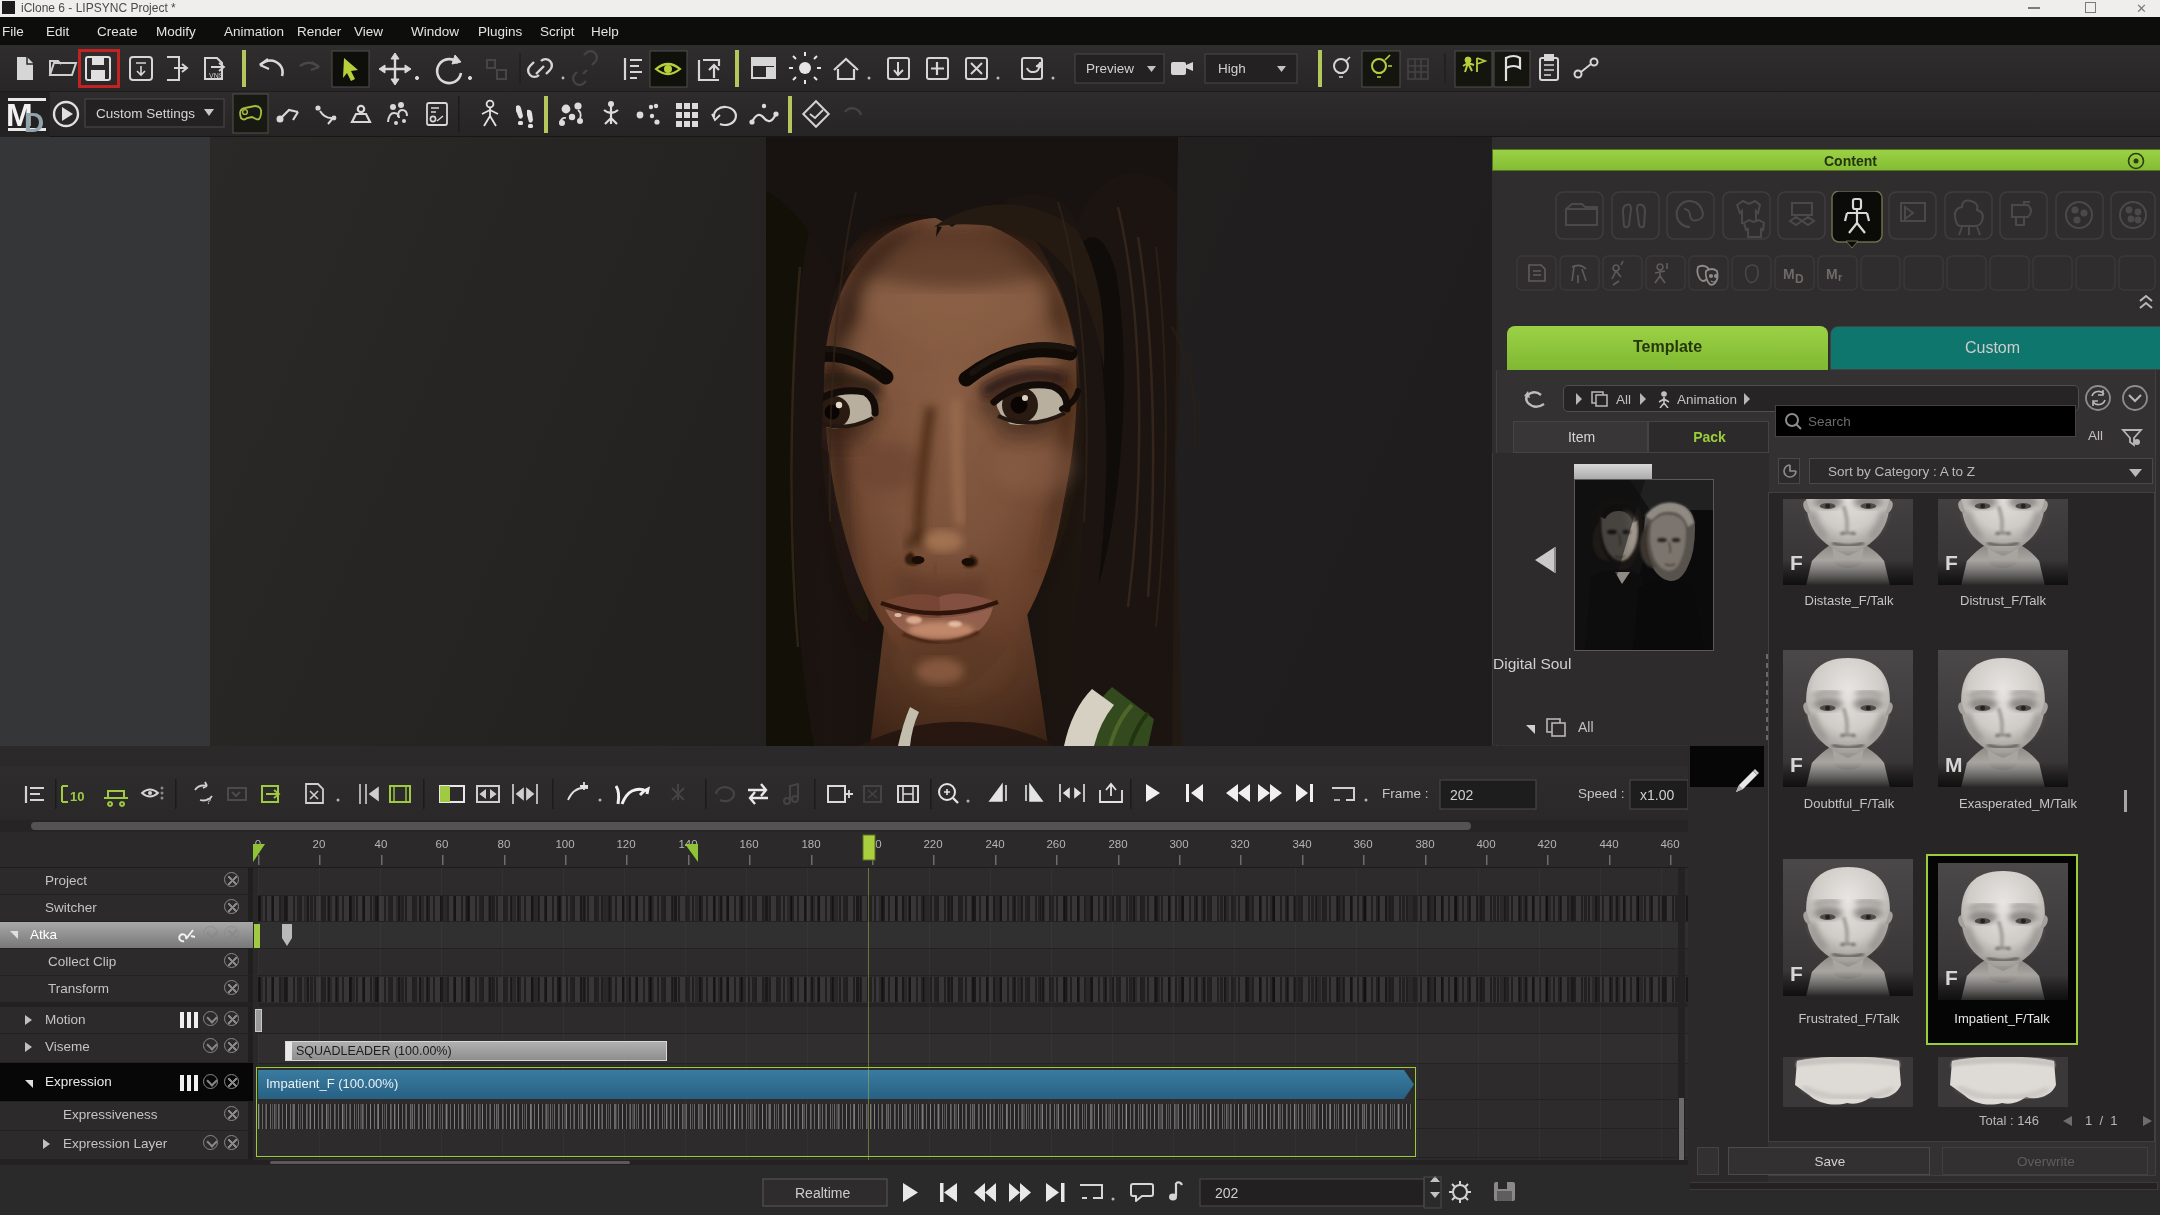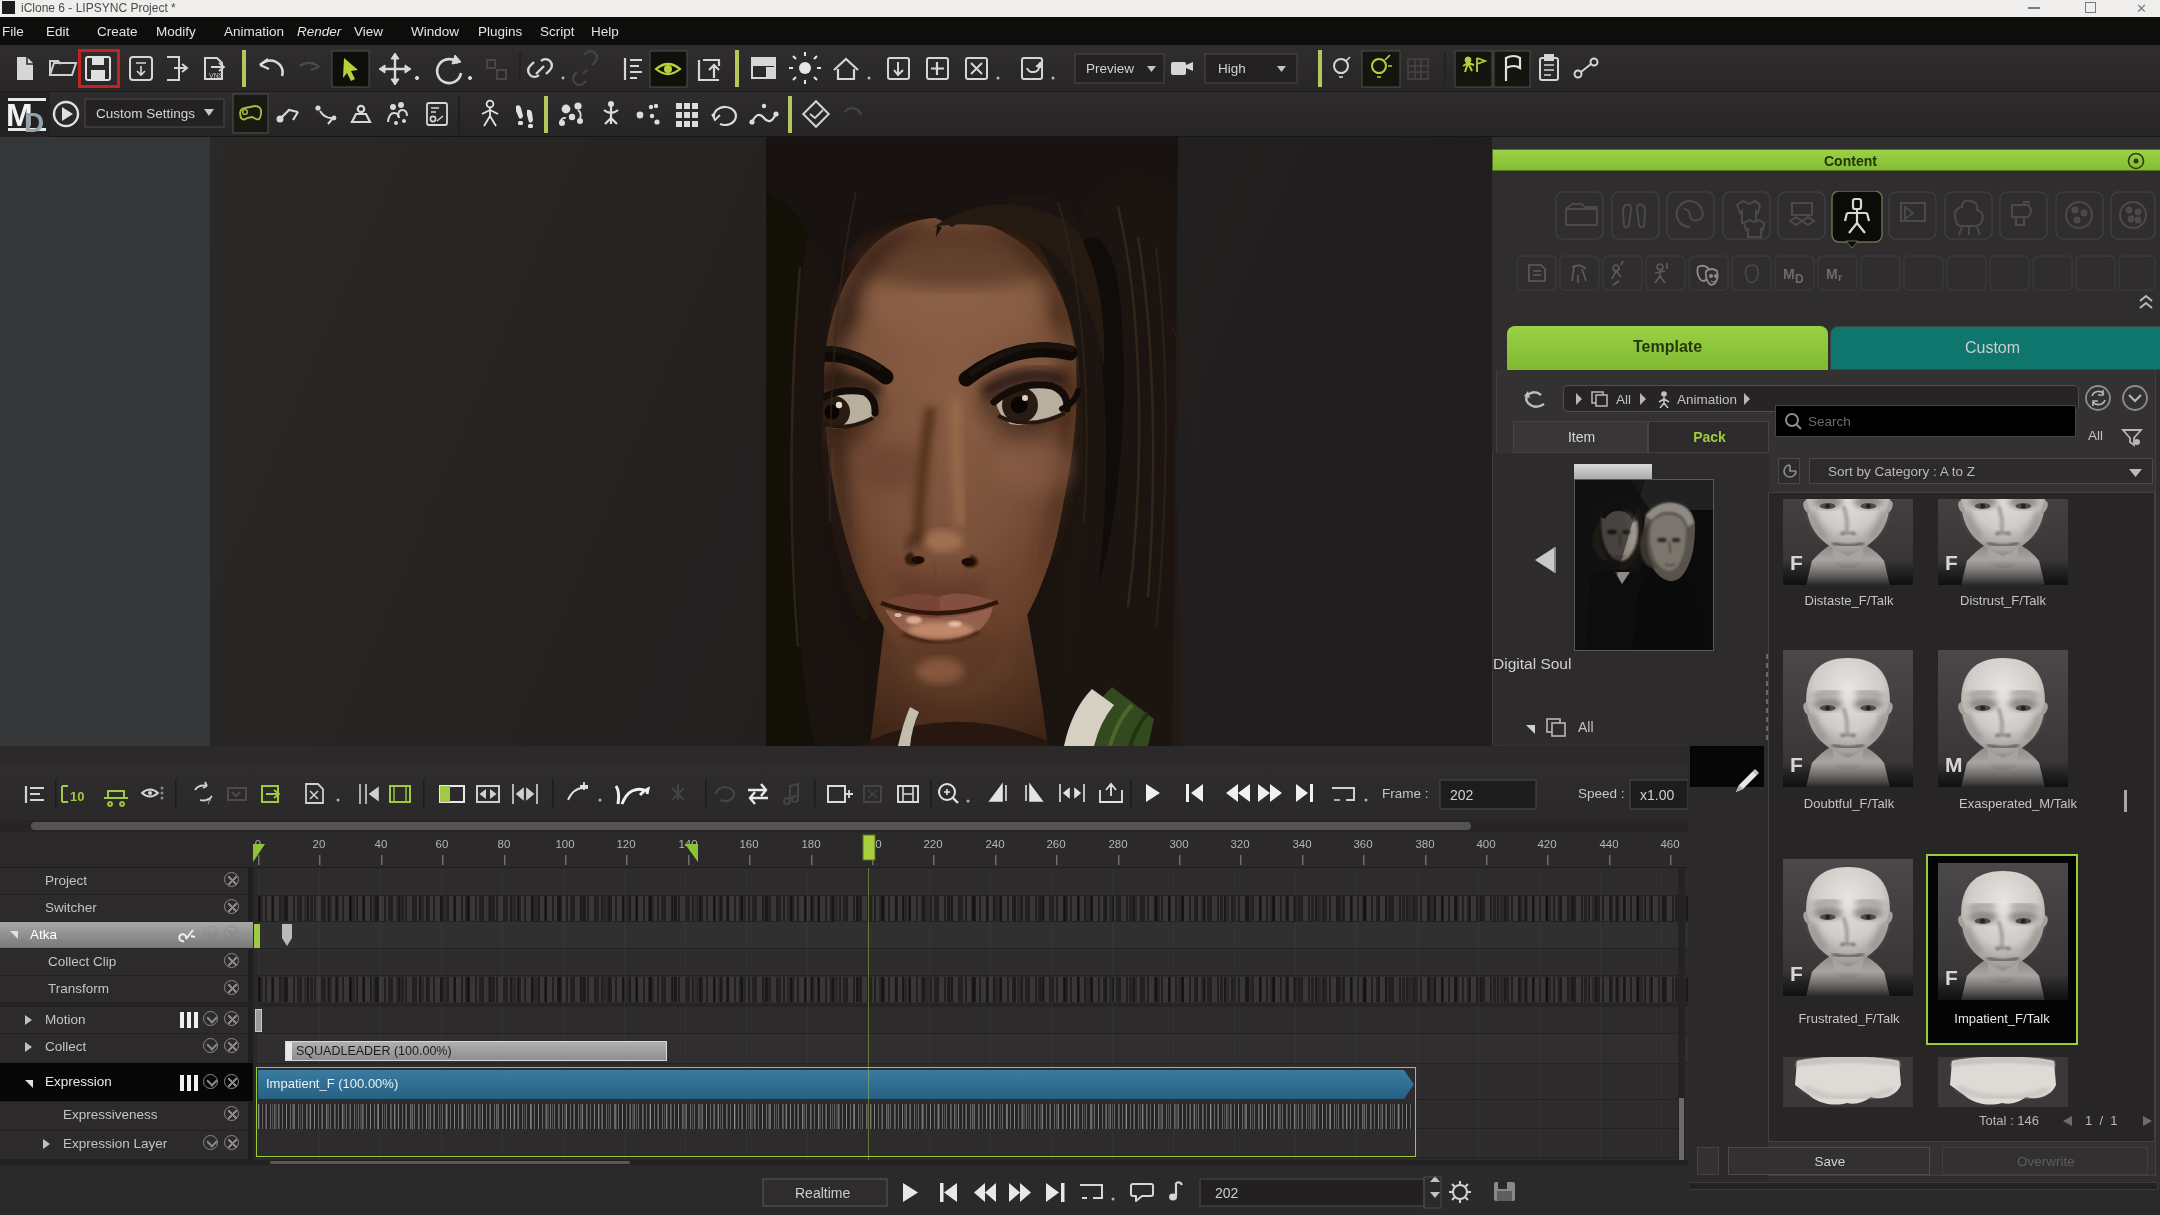--- a/index.html
+++ b/index.html
@@ -117,21 +117,21 @@
     <div class="abs" style="left:2085px;top:2px;width:11px;height:11px;border:1.5px solid #7a7a7a;"></div>
     <div class="abs" style="left:2136px;top:1px;font-size:13px;color:#7a7a7a;">✕</div>
   </div>
 
   <div class="abs" id="menubar" style="left:0;top:17px;width:2160px;height:28px;background:#0d0d0c;color:#e3e3e3;font-size:13.5px;">
     <span class="abs" style="left:2px;top:7px;">File</span>
     <span class="abs" style="left:46px;top:7px;">Edit</span>
     <span class="abs" style="left:97px;top:7px;">Create</span>
     <span class="abs" style="left:156px;top:7px;">Modify</span>
     <span class="abs" style="left:224px;top:7px;">Animation</span>
-    <span class="abs" style="left:297px;top:7px;font-style:italic;">Render</span>
+    <span class="abs" style="left:297px;top:7px;">Render</span>
     <span class="abs" style="left:354px;top:7px;">View</span>
     <span class="abs" style="left:411px;top:7px;">Window</span>
     <span class="abs" style="left:478px;top:7px;">Plugins</span>
     <span class="abs" style="left:540px;top:7px;">Script</span>
     <span class="abs" style="left:591px;top:7px;">Help</span>
   </div>
 
   <div class="abs" id="toolbar1" style="left:0;top:45px;width:2160px;height:47px;background:linear-gradient(#2f2d2e,#282627);border-bottom:1px solid #1e1d1d;">
     <svg class="abs" style="left:0;top:0;" width="1660" height="47" viewBox="0 0 1660 47">
       <g fill="none" stroke="#d6d6d6" stroke-width="2">
@@ -1039,21 +1039,21 @@
         <div class="abs" style="left:0;top:135px;width:253px;height:4px;background:#232122;"></div>
         <div class="trow" style="top:139px;">
             <span class="tri-r" style="left:25px;"></span>
             <span class="tname" style="left:45px;">Motion</span>
             <span class="bars"></span>
             <span class="cv"></span>
             <span class="cx"></span>
           </div>
         <div class="trow" style="top:166px;height:29px;">
             <span class="tri-r" style="left:25px;"></span>
-            <span class="tname" style="left:45px;">Collect</span>
+            <span class="tname" style="left:45px;">Viseme</span>
             <span class="cv"></span>
             <span class="cx"></span>
           </div>
         <div class="trow" style="top:195px;height:39px;background:#070707;color:#e8e8e8;">
             <span class="tri-d" style="left:25px;top:17px;"></span>
             <span class="tname" style="left:45px;top:11px;">Expression</span>
             <span class="bars" style="top:12px;"></span>
             <span class="cv" style="top:11px;"></span>
             <span class="cx" style="top:11px;"></span>
           </div>

